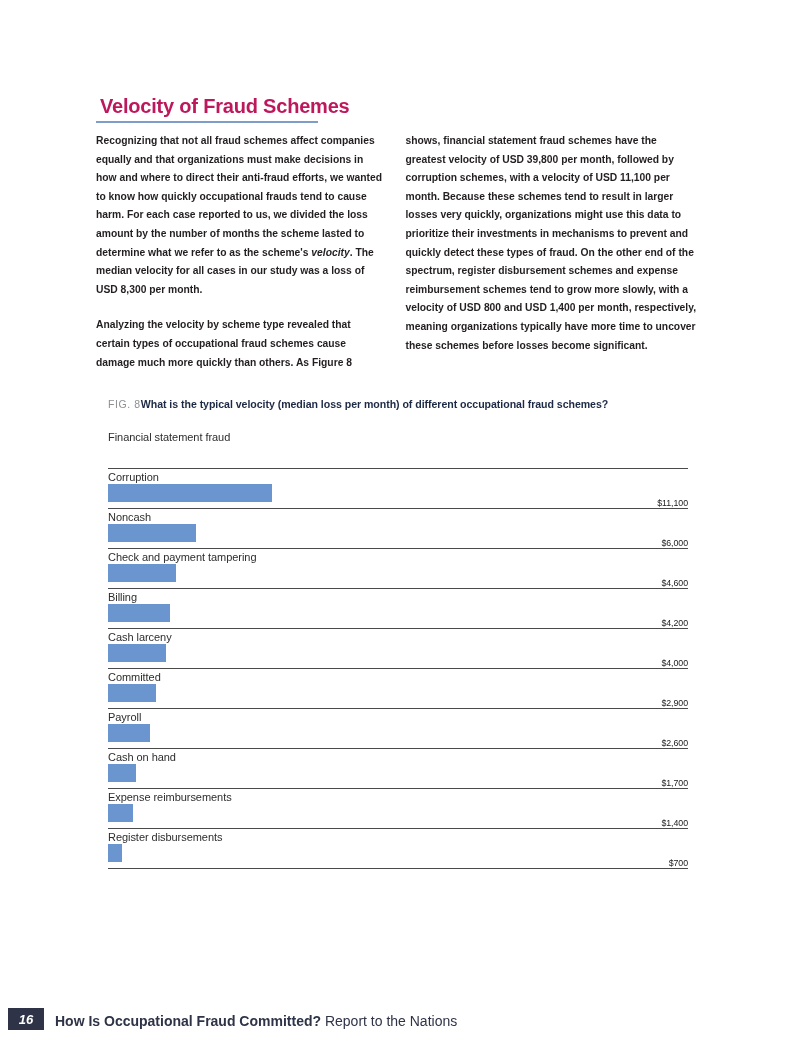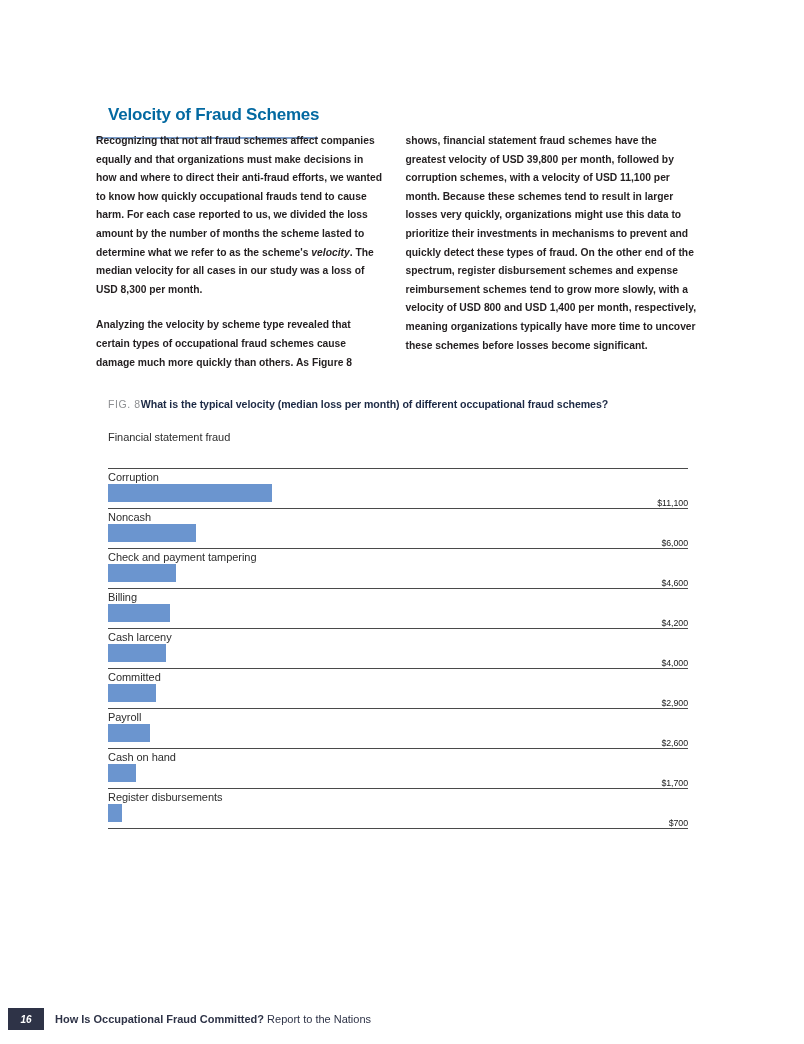--- a/index.html
+++ b/index.html
@@ -22,25 +22,25 @@
   }
 
   
   .section-heading {
     position: absolute;
     left: 96px;
     top: 92px;
     width: 600px;
   }
   .section-heading h1 {
-    margin: 12px;
-    font-size: 17px;
+    margin: 4px;
+    font-size: 20px;
     line-height: 21px;
     font-weight: bold;
-    color: #0369a1;
+    color: #be185d;
     letter-spacing: -0.2px;
   }
   .heading-rule {
     margin-top: 4px;
     width: 222px;
     height: 2px;
     background: #7e9ec9;
   }
 
   
@@ -156,33 +156,33 @@
     height: 22px;
   }
   .page-num-box {
     position: absolute;
     left: 8px;
     top: 0;
     width: 36px;
     height: 22px;
     background: #2e3347;
     color: #ffffff;
-    font-size: 10px;
+    font-size: 13px;
     font-style: italic;
     font-weight: bold;
     display: flex;
     align-items: center;
     justify-content: center;
   }
   .footer-text {
     position: absolute;
     left: 55px;
     top: 5px;
     white-space: nowrap;
-    font-size: 11px;
+    font-size: 14px;
     color: #2e3347;
   }
   .footer-text .ft-bold { font-weight: bold; }
   .footer-text .ft-light { font-weight: normal; }
 </style>
 </head>
 <body>
 
 <div class="page">
 
@@ -260,20 +260,27 @@
           </div>
         </div>
         <div class="bar-row">
           <div class="row-label">Cash on hand</div>
           <div class="bar-track">
             <div class="bar" style="width: 28px; background: rgb(107, 149, 207);"></div>
             <div class="value-out">$1,700</div>
           </div>
         </div>
         <div class="bar-row">
+          <div class="row-label">Expense reimbursements</div>
+          <div class="bar-track">
+            <div class="bar" style="width: 25px; background: rgb(107, 149, 207);"></div>
+            <div class="value-out">$1,400</div>
+          </div>
+        </div>
+        <div class="bar-row">
           <div class="row-label">Register disbursements</div>
           <div class="bar-track">
             <div class="bar" style="width: 14px; background: rgb(107, 149, 207);"></div>
             <div class="value-out">$700</div>
           </div>
         </div>
       </div>
   </div>
 
   <div class="footer">

